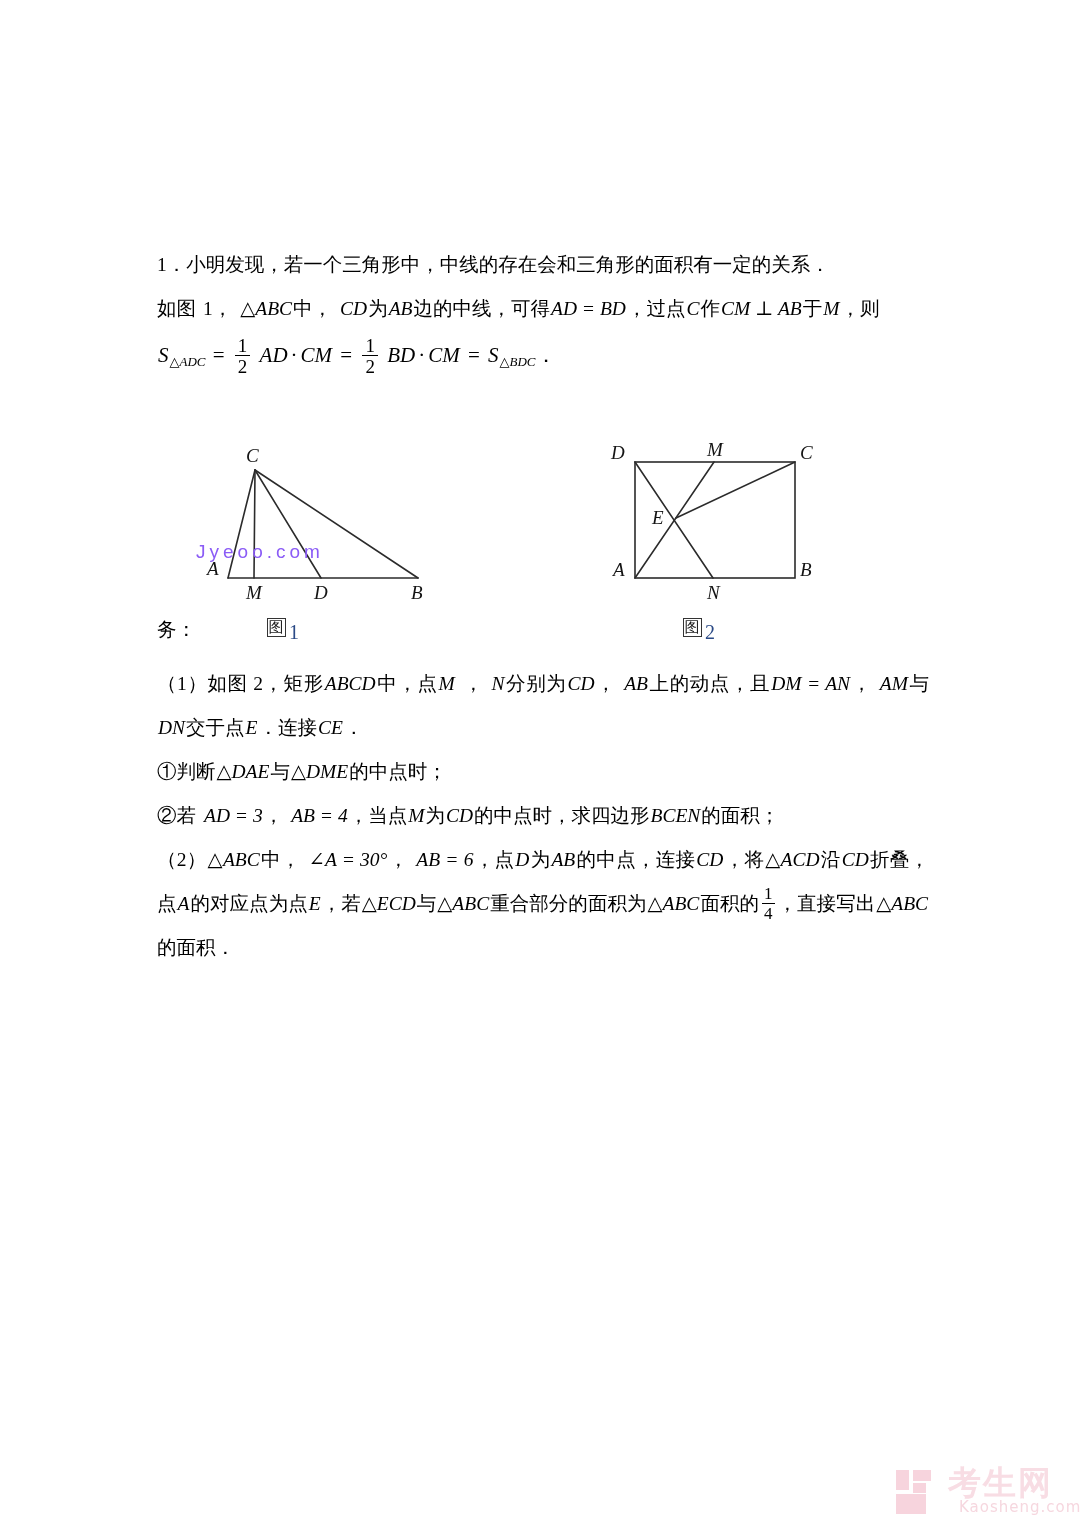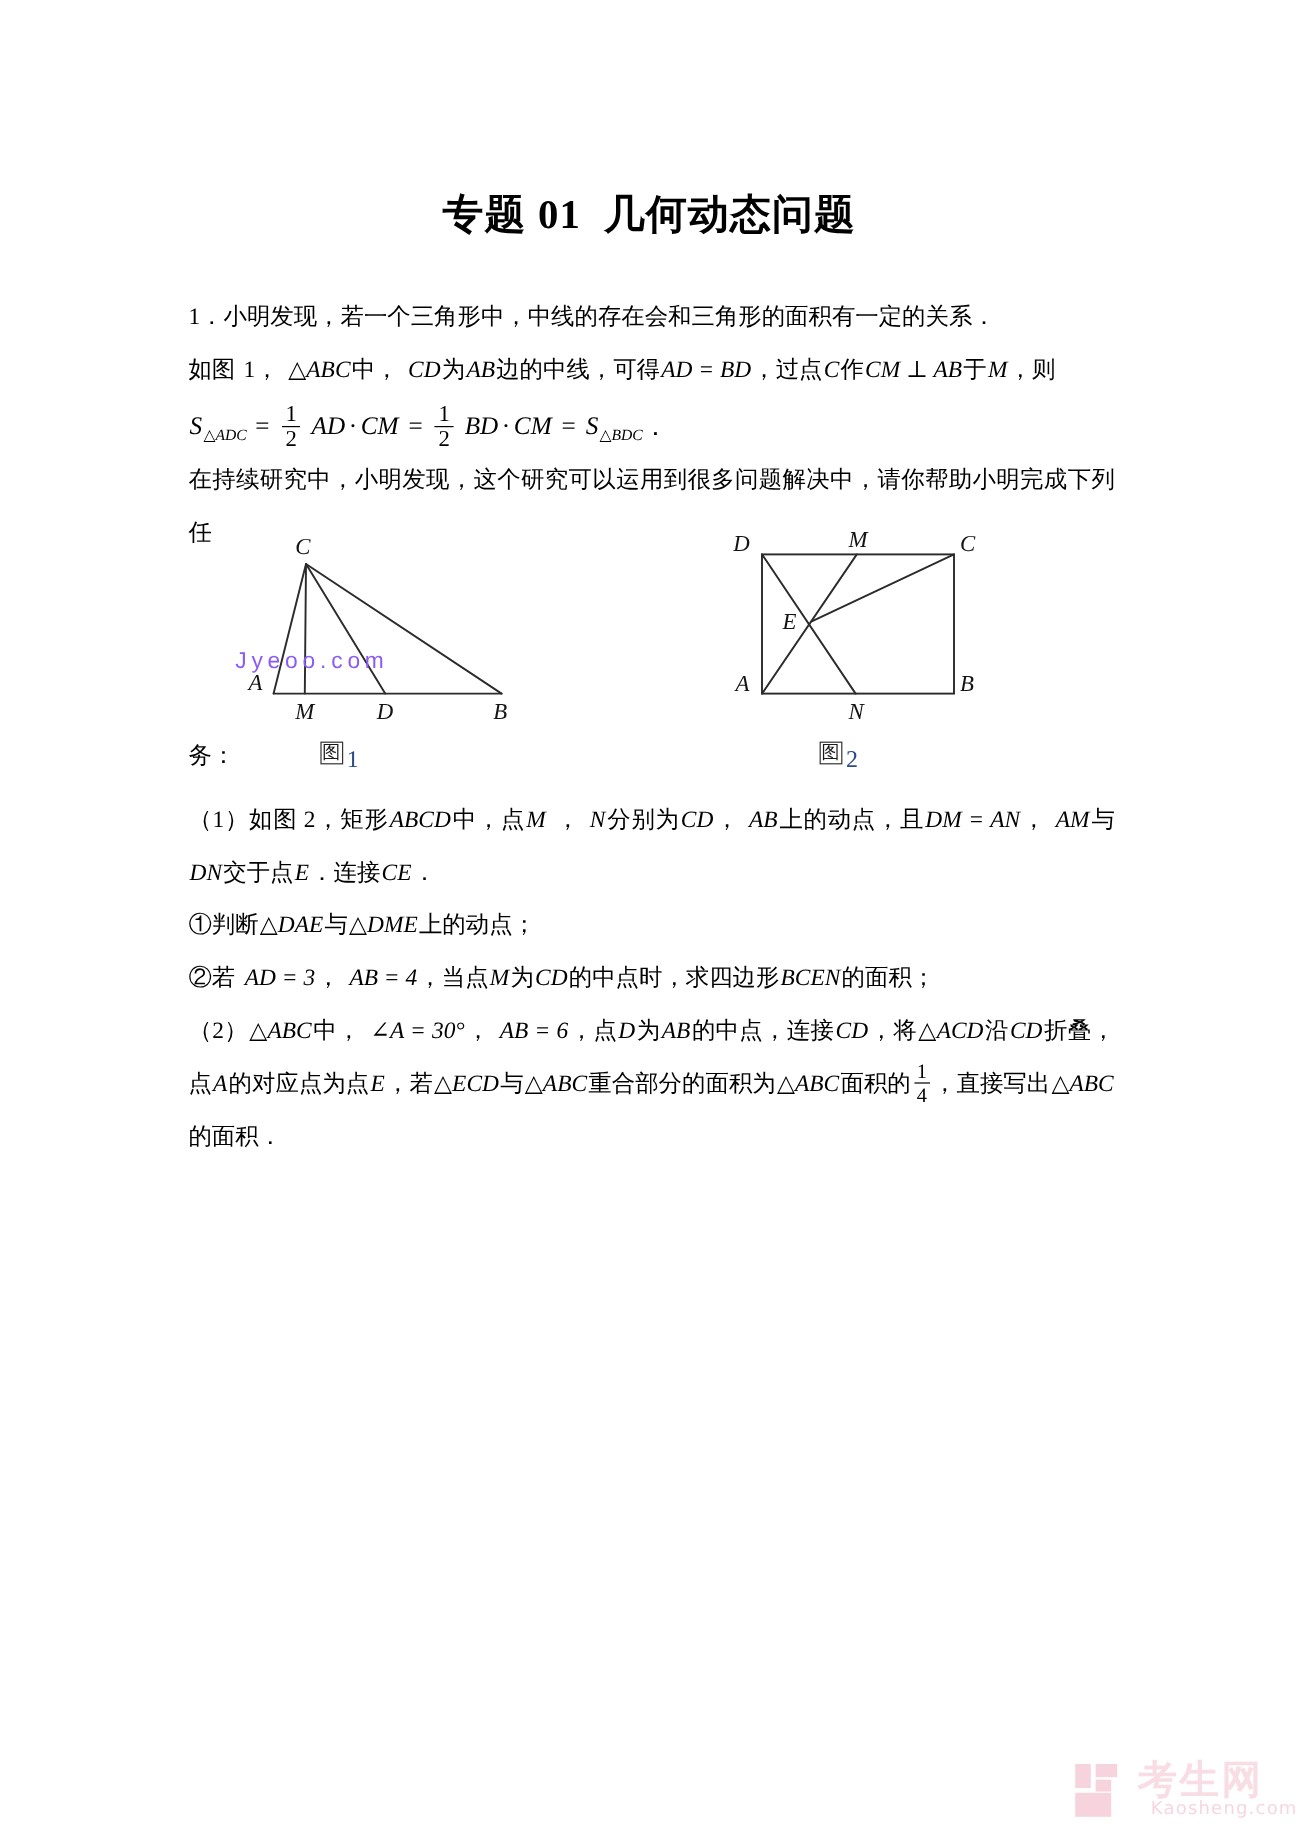--- a/index.html
+++ b/index.html
@@ -239,37 +239,33 @@
     color: #f6d7df;
     font-family: "DejaVu Sans", sans-serif;
     margin-left: 11px;
   }
 </style>
 </head>
 <body>
 
 <div class="page">
 
-  <div class="doc-title">专题 01  几何动态问题</div>
 
   <div class="body-block">
 
     <div class="para">
       <span>1．小明发现，若一个三角形中，中线的存在会和三角形的面积有一定的关系．</span>
     </div>
 
     <div class="para">
       <span>如图</span><span class="sp"></span><span class="mn">1</span><span>，</span><span class="sp"></span><span class="mi">△ABC</span><span>中，</span><span class="sp"></span><span class="mi">CD</span><span>为</span><span class="mi">AB</span><span>边的中线，可得</span><span class="mi">AD = BD</span><span>，过点</span><span class="mi">C</span><span>作</span><span class="mi">CM ⊥ AB</span><span>于</span><span class="mi">M</span><span>，则</span>
     </div>
 
     <div class="para" style="height:48px"></div>
 
-    <div class="para">
-      <span>在持续研究中，小明发现，这个研究可以运用到很多问题解决中，请你帮助小明完成下列任</span>
-    </div>
   </div>
 
   <div class="formula-line">
     <span class="mi">S</span><span class="fsub">△ADC</span>
     <span class="op">=</span>
     <span class="frac">
       <span class="num">1</span>
       <span class="den">2</span>
     </span>
     <span class="mi">AD</span><span class="op">·</span><span class="mi">CM</span>
@@ -341,21 +337,21 @@
     <span class="cap-cjk">图</span><span class="cap-num">2</span>
   </div>
 
   <div class="body-block-2">
 
     <div class="para">
       <span>（1）如图 2，矩形</span><span class="mi">ABCD</span><span>中，点</span><span class="mi">M</span><span class="sp"></span><span>，</span><span class="sp"></span><span class="mi">N</span><span>分别为</span><span class="mi">CD</span><span>，</span><span class="sp"></span><span class="mi">AB</span><span>上的动点，且</span><span class="mi">DM = AN</span><span>，</span><span class="sp"></span><span class="mi">AM</span><span>与</span><span class="mi">DN</span><span>交于点</span><span class="mi">E</span><span>．连接</span><span class="mi">CE</span><span>．</span>
     </div>
 
     <div class="para">
-      <span>①判断</span><span class="mi">△DAE</span><span>与</span><span class="mi">△DME</span><span>上的动点；</span>
+      <span>①判断</span><span class="mi">△DAE</span><span>与</span><span class="mi">△DME</span><span>的中点时；</span>
     </div>
 
     <div class="para">
       <span>②若</span><span class="sp"></span><span class="mi">AD = 3</span><span>，</span><span class="sp"></span><span class="mi">AB = 4</span><span>，当点</span><span class="mi">M</span><span>为</span><span class="mi">CD</span><span>的中点时，求四边形</span><span class="mi">BCEN</span><span>的面积；</span>
     </div>
 
     <div class="para">
       <span>（2）</span><span class="mi">△ABC</span><span>中，</span><span class="sp"></span><span class="mi">∠A = 30°</span><span>，</span><span class="sp"></span><span class="mi">AB = 6</span><span>，点</span><span class="mi">D</span><span>为</span><span class="mi">AB</span><span>的中点，连接</span><span class="mi">CD</span><span>，将</span><span class="mi">△ACD</span><span>沿</span><span class="mi">CD</span><span>折叠，</span><span>点</span><span class="mi">A</span><span>的对应点为点</span><span class="mi">E</span><span>，若</span><span class="mi">△ECD</span><span>与</span><span class="mi">△ABC</span><span>重合部分的面积为</span><span class="mi">△ABC</span><span>面积的</span><span class="frac-sm"><span class="num">1</span><span class="den">4</span></span><span>，直接写出</span><span class="mi">△ABC</span><span>的面积．</span>
     </div>
   </div>

